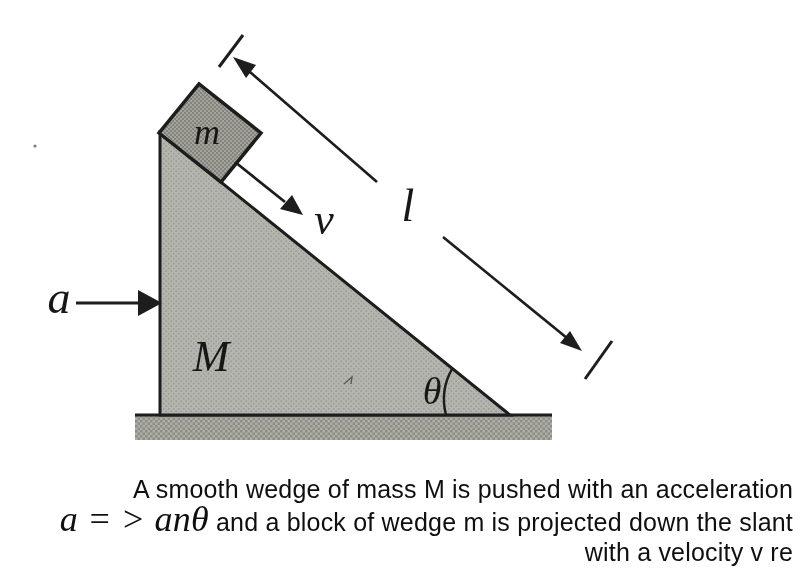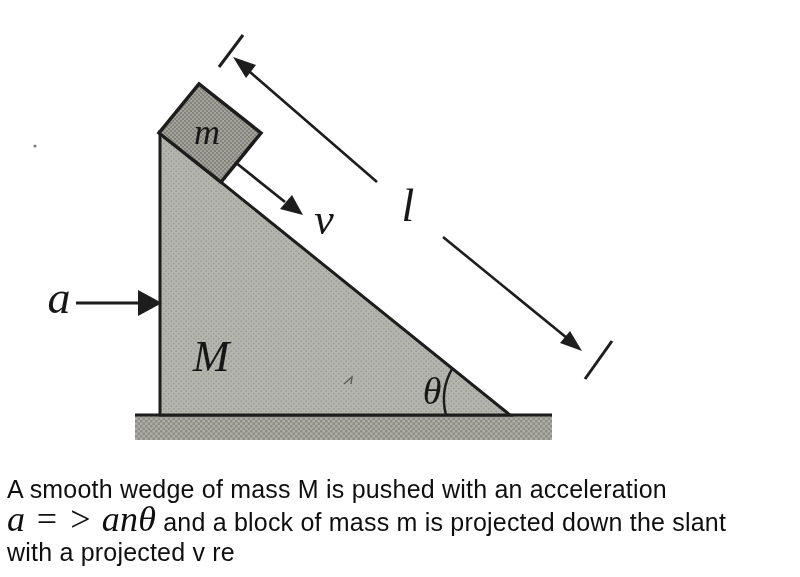--- a/index.html
+++ b/index.html
@@ -13,20 +13,21 @@
   .diagram-svg{position:absolute;left:0;top:0;}
   .lbl{
     font-family:"Liberation Serif","DejaVu Serif",serif;
     font-style:italic;
     fill:#171717;
   }
   .caption{
     position:absolute;left:7px;top:474px;width:786px;
     font-size:25px;line-height:30px;letter-spacing:0.2px;
     color:#0f0f0f;
+    text-align:right;
   }
   .caption div{white-space:nowrap;}
   .mathrun{
     font-family:"Liberation Serif","DejaVu Serif",serif;
     font-style:italic;
     font-size:36px;
   }
 </style>
 </head>
 <body>
@@ -83,18 +84,18 @@
     <text class="lbl" x="324" y="234" font-size="44" text-anchor="middle">v</text>
     <text class="lbl" x="408" y="221" font-size="46" text-anchor="middle">l</text>
     <text class="lbl" x="59" y="313" font-size="46" text-anchor="middle">a</text>
     <text class="lbl" x="432" y="404" font-size="38" text-anchor="middle">θ</text>
   </svg>
 
   <div class="caption">
     <div>A smooth wedge of mass M is pushed with an acceleration</div>
     <div>
       <span class="mathrun">a = &gt; anθ</span>
-      <span>and a block of mass m is projected down the slant</span>
+      <span>and a block of wedge m is projected down the slant</span>
     </div>
-    <div>with a projected v re</div>
+    <div>with a velocity v re</div>
   </div>
 
 </div>
 
 </body></html>

